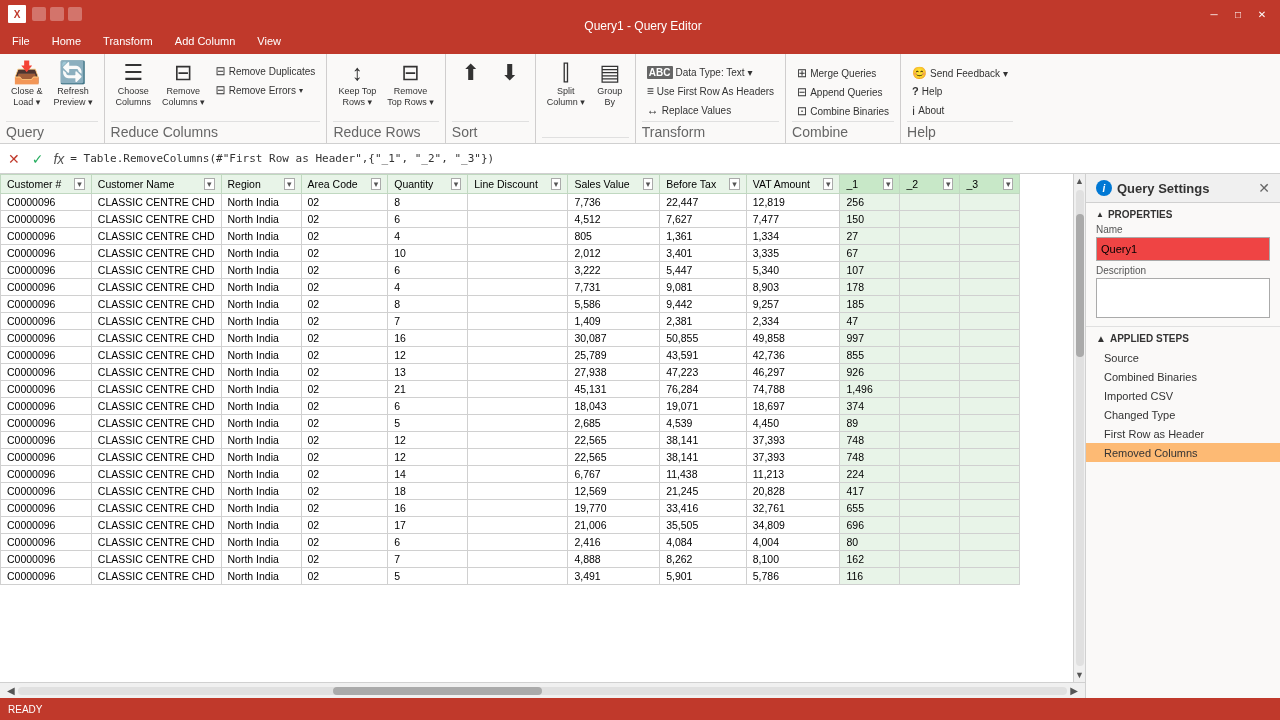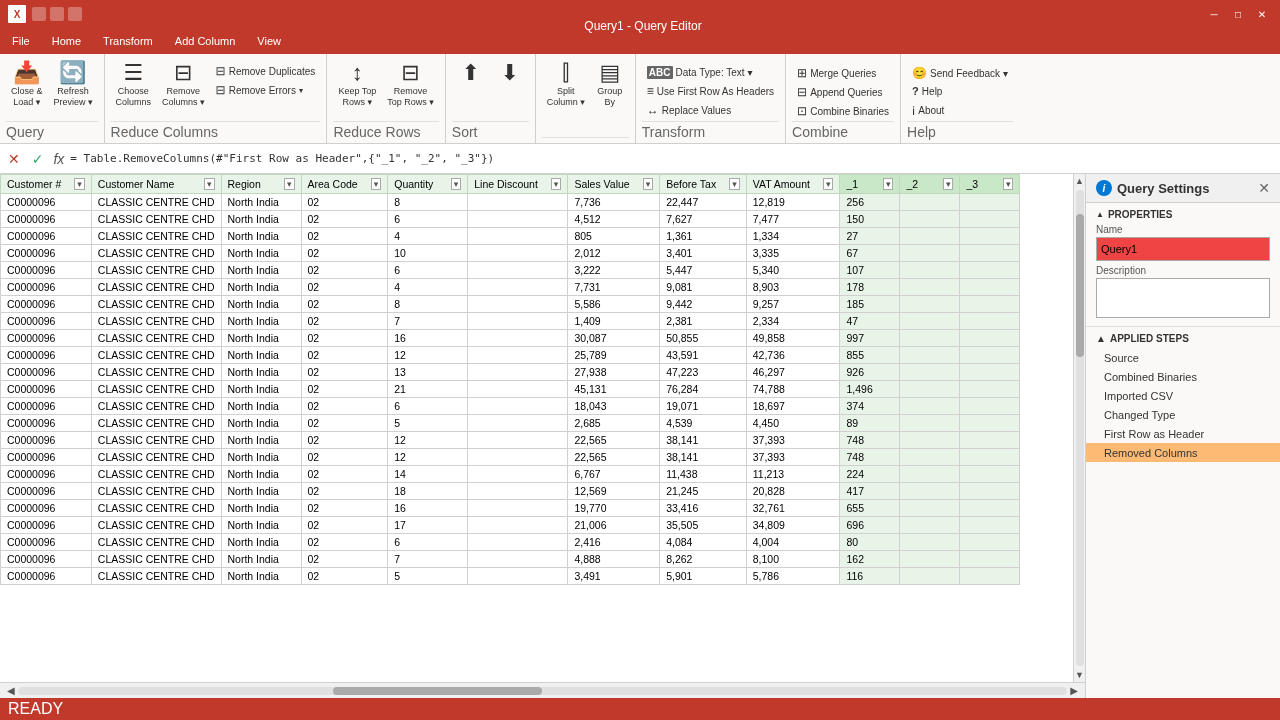--- a/index.html
+++ b/index.html
@@ -203,21 +203,21 @@
     .step-action-btn { font-size: 11px; color: #666; cursor: pointer; }
 
     
     .status-bar {
       background: #c0392b;
       color: white;
       height: 22px;
       display: flex;
       align-items: center;
       padding: 0 8px;
-      font-size: 16px;
+      font-size: 10px;
     }
 
     
     .h-scrollbar {
       height: 16px;
       background: #f0f0f0;
       border-top: 1px solid #d0d0d0;
       display: flex;
       align-items: center;
       padding: 0 4px;

